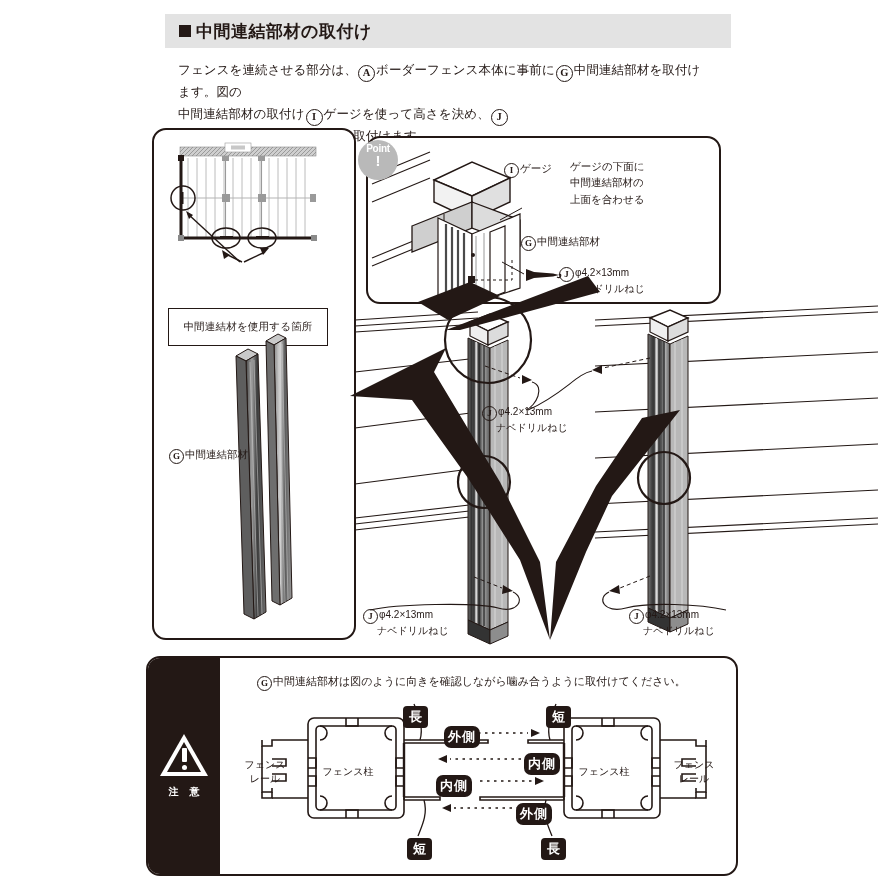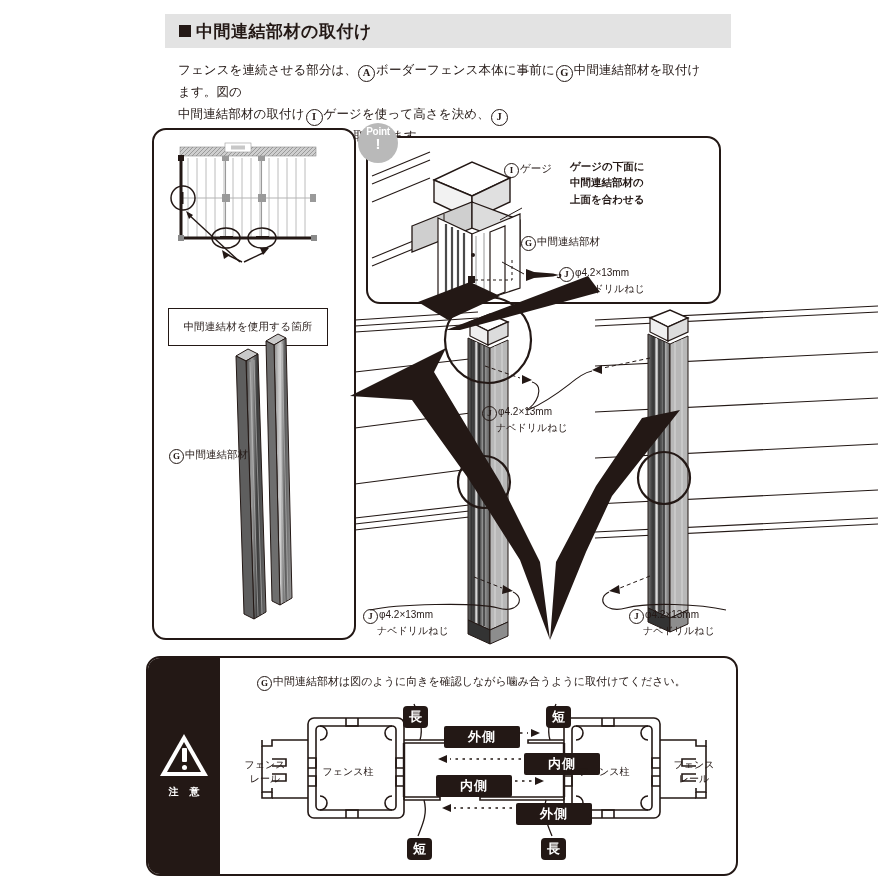--- a/index.html
+++ b/index.html
@@ -58,29 +58,29 @@
     display:flex;align-items:center;justify-content:center;
     font-size:10.5px;letter-spacing:.2px;
   }
   .lp-part-label{
     position:absolute;left:14px;top:318px;font-size:10.5px;white-space:nowrap;
   }
 
   
   #point-panel{left:366px;top:136px;width:355px;height:168px;}
   .point-badge{
-    position:absolute;left:358px;top:123px;width:40px;height:40px;border-radius:50%;
+    position:absolute;left:358px;top:140px;width:40px;height:40px;border-radius:50%;
     background:#b9b9b9;color:#fff;z-index:5;
     display:flex;flex-direction:column;align-items:center;justify-content:flex-start;
   }
   .point-badge .pt-text{font-size:10px;font-weight:700;line-height:12px;margin-top:3px;letter-spacing:-.3px;}
   .point-badge .pt-bang{font-size:15px;font-weight:700;line-height:13px;margin-top:-1px;}
 
   .pp-note{
-    position:absolute;left:202px;top:20px;font-size:10.5px;line-height:1.55;text-align:left;font-weight:bold;
+    position:absolute;left:202px;top:20px;font-size:10.5px;line-height:1.55;text-align:left;
   }
   .pp-gauge{position:absolute;left:135px;top:24px;font-size:10.5px;white-space:nowrap;}
   .pp-part{position:absolute;left:152px;top:97px;font-size:10.5px;white-space:nowrap;}
   .pp-screw{position:absolute;left:190px;top:128px;font-size:10px;line-height:1.45;white-space:nowrap;}
 
   
   .mid-label{position:absolute;font-size:10px;line-height:1.45;white-space:nowrap;}
   #mid-screw-center{left:481px;top:405px;}
   #mid-screw-left{left:362px;top:608px;}
   #mid-screw-right{left:628px;top:608px;}
@@ -102,23 +102,23 @@
   }
   .caution-bang{position:absolute;left:-2.5px;top:14px;width:5px;height:14px;background:#fff;z-index:2;border-radius:1px;}
   .caution-dot{position:absolute;left:-2.5px;top:31px;width:5px;height:5px;background:#fff;z-index:2;border-radius:50%;}
   .caution-word{margin-top:9px;font-size:10px;font-weight:700;letter-spacing:4px;text-indent:4px;}
 
   .caution-body{position:absolute;left:72px;top:0;right:0;bottom:0;}
   .caution-note{position:absolute;left:16px;top:16px;font-size:11px;white-space:nowrap;margin-left:20px;}
 
   
   .tag{
-    position:absolute;background:#231815;color:#fff;border-radius:2px;
+    position:absolute;background:#231815;color:#fff;border-radius:7px;
     font-size:13px;font-weight:700;line-height:1;
-    padding:4px 24px 5px;letter-spacing:1px;
+    padding:4px 4px 5px;letter-spacing:1px;
     display:flex;align-items:center;justify-content:center;
   }
   .tag.sq{border-radius:4px;padding:4px 6px 5px;letter-spacing:0;}
 
   .diag-text{position:absolute;font-size:10px;line-height:1.4;text-align:center;color:#231815;}
 
   svg{display:block;overflow:visible;}
   .ink{fill:none;stroke:#231815;}
 </style>
 </head>

